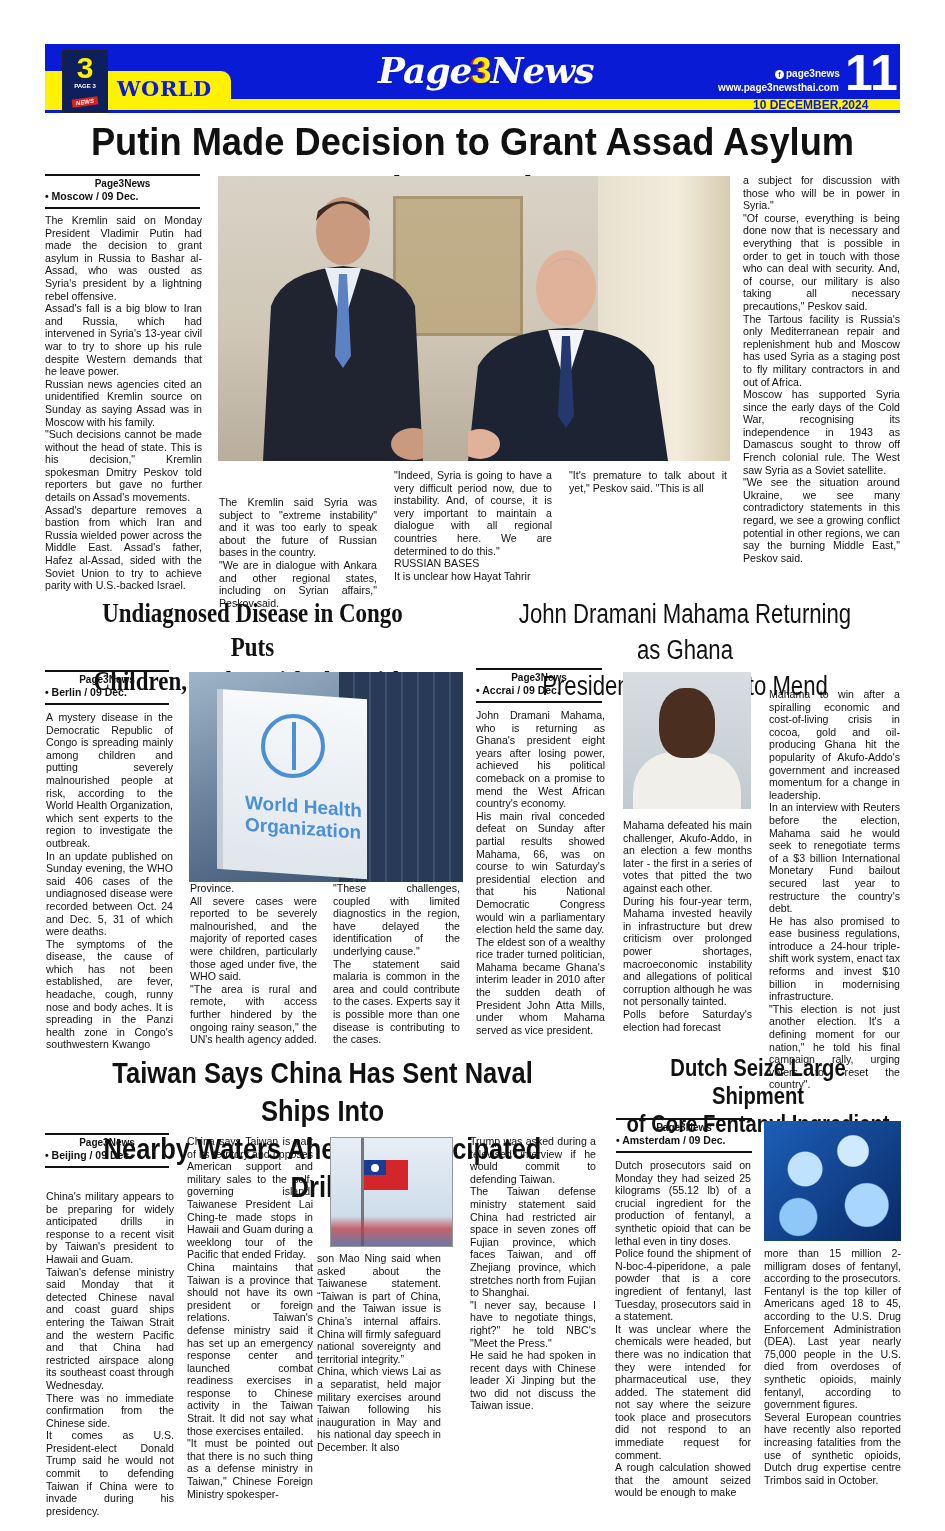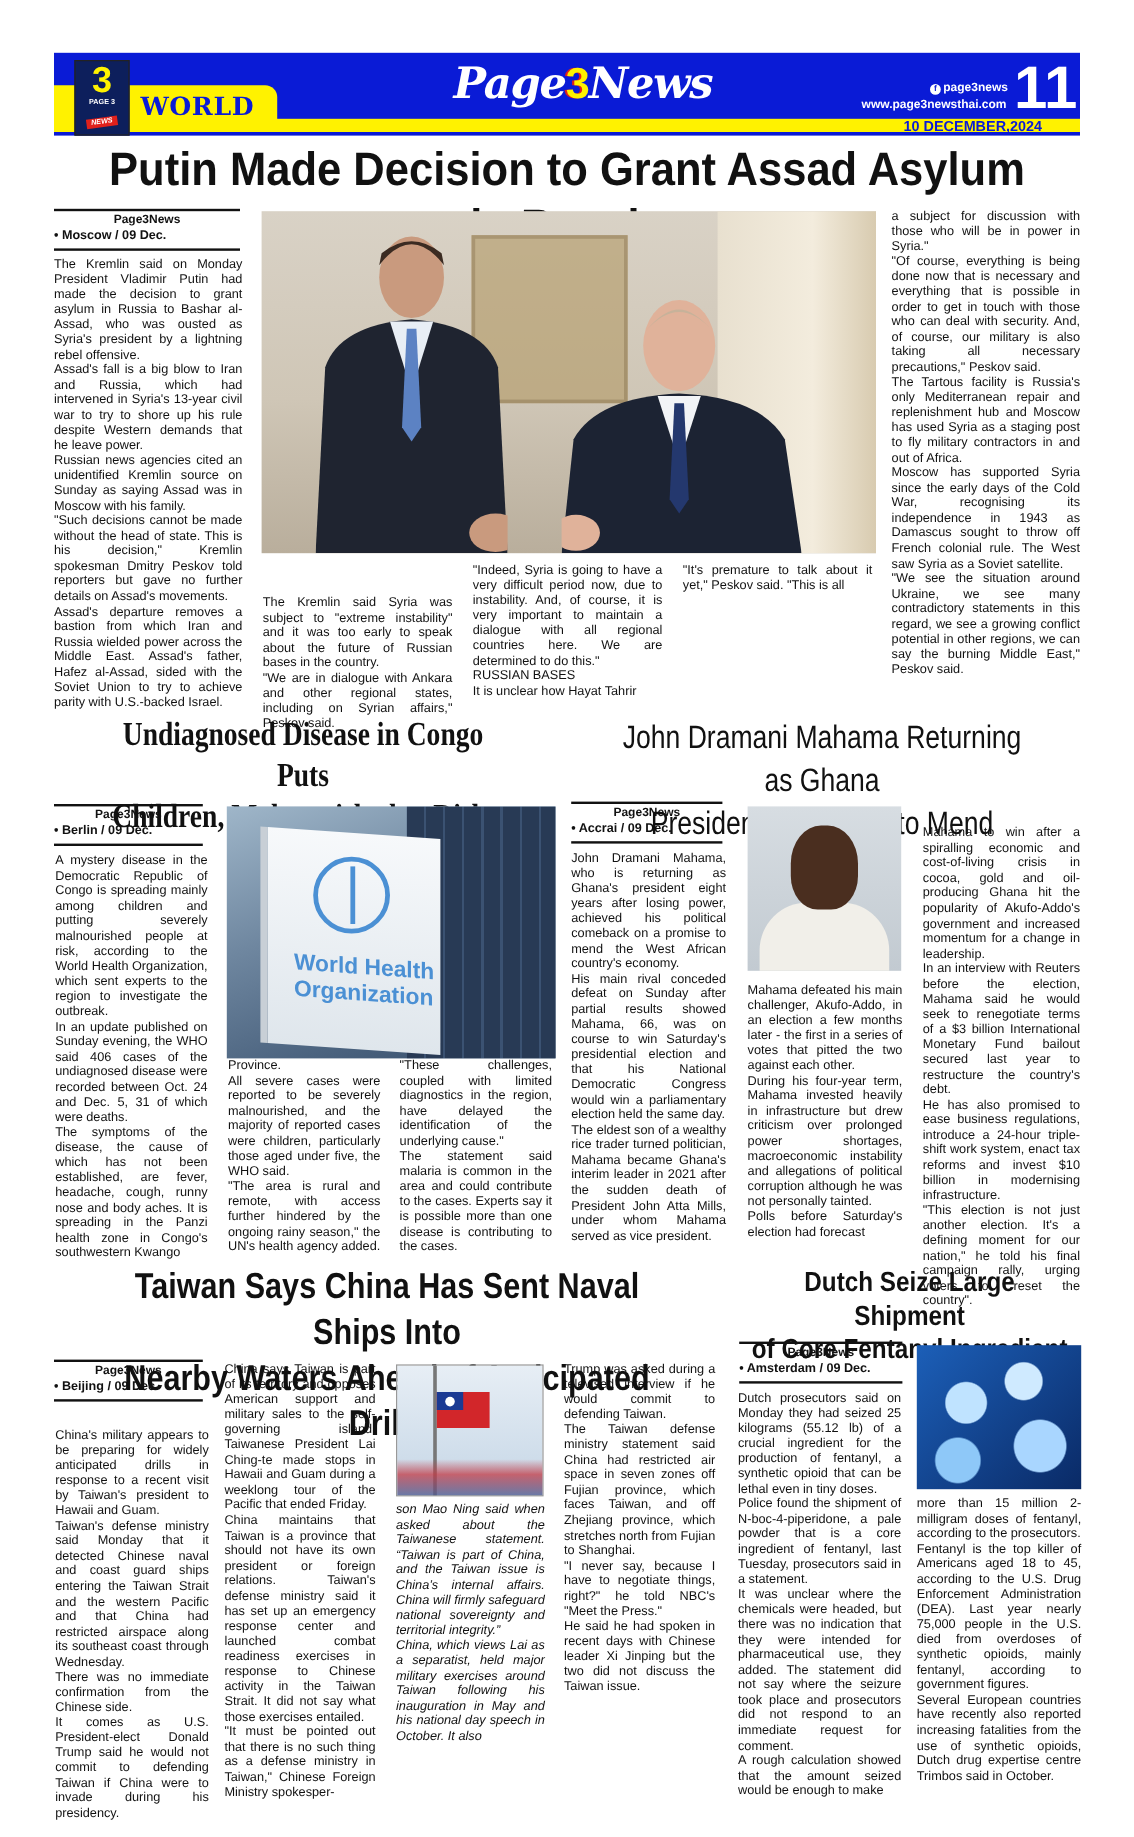--- a/index.html
+++ b/index.html
@@ -174,21 +174,21 @@
   <span style="display:block">John Dramani Mahama Returning as Ghana</span>
   <span style="display:block">President on Pledge to Mend Economy</span>
 </h2>
 <div class="byline" style="left:476px;top:668px;width:126px;">
   <span class="agency">Page3News</span>
   <span class="place">• Accrai /  09 Dec.</span>
 </div>
 <div class="col" style="left:476px;top:709px;width:129px;">
     <p>John Dramani Mahama, who is returning as Ghana's president eight years after losing power, achieved his political comeback on a promise to mend the West African country's economy.</p>
     <p>His main rival conceded defeat on Sunday after partial results showed Mahama, 66, was on course to win Saturday's presidential election and that his National Democratic Congress would win a parliamentary election held the same day.</p>
-    <p>The eldest son of a wealthy rice trader turned politician, Mahama became Ghana's interim leader in 2021 after the sudden death of President John Atta Mills, under whom Mahama served as vice president.</p>
+    <p>The eldest son of a wealthy rice trader turned politician, Mahama became Ghana's interim leader in 2010 after the sudden death of President John Atta Mills, under whom Mahama served as vice president.</p>
   </div>
 
 <div class="photo photo-mahama">
   <div class="shirt"></div>
   <div class="face"></div>
 </div>
 
 <div class="col" style="left:623px;top:819px;width:129px;">
     <p>Mahama defeated his main challenger, Akufo-Addo, in an election a few months later - the first in a series of votes that pitted the two against each other.</p>
     <p>During his four-year term, Mahama invested heavily in infrastructure but drew criticism over prolonged power shortages, macroeconomic instability and allegations of political corruption although he was not personally tainted.</p>
@@ -220,23 +220,23 @@
     <p>China maintains that Taiwan is a province that should not have its own president or foreign relations. Taiwan's defense ministry said it has set up an emergency response center and launched combat readiness exercises in response to Chinese activity in the Taiwan Strait. It did not say what those exercises entailed.</p>
     <p>"It must be pointed out that there is no such thing as a defense ministry in Taiwan," Chinese Foreign Ministry spokesper-</p>
   </div>
 
 <div class="photo photo-taiwan">
   <div class="pole"></div>
   <div class="flag"></div>
   <div class="structure"></div>
 </div>
 
-<div class="col" style="left:330px;top:1252px;width:124px;font-style:italic;">
+<div class="col" style="left:317px;top:1252px;width:124px;">
     <p>son Mao Ning said when asked about the Taiwanese statement. “Taiwan is part of China, and the Taiwan issue is China’s internal affairs. China will firmly safeguard national sovereignty and territorial integrity.”</p>
-    <p>China, which views Lai as a separatist, held major military exercises around Taiwan following his inauguration in May and his national day speech in October. It also</p>
+    <p>China, which views Lai as a separatist, held major military exercises around Taiwan following his inauguration in May and his national day speech in December. It also</p>
   </div>
 <div class="col" style="left:470px;top:1135px;width:126px;">
     <p>Trump was asked during a televised interview if he would commit to defending Taiwan.</p>
     <p>The Taiwan defense ministry statement said China had restricted air space in seven zones off Fujian province, which faces Taiwan, and off Zhejiang province, which stretches north from Fujian to Shanghai.</p>
     <p>"I never say, because I have to negotiate things, right?" he told NBC's "Meet the Press."</p>
     <p>He said he had spoken in recent days with Chinese leader Xi Jinping but the two did not discuss the Taiwan issue.</p>
   </div>
 
 <h2 class="hl hl-dutch">
   <span style="display:block">Dutch Seize Large Shipment</span>

